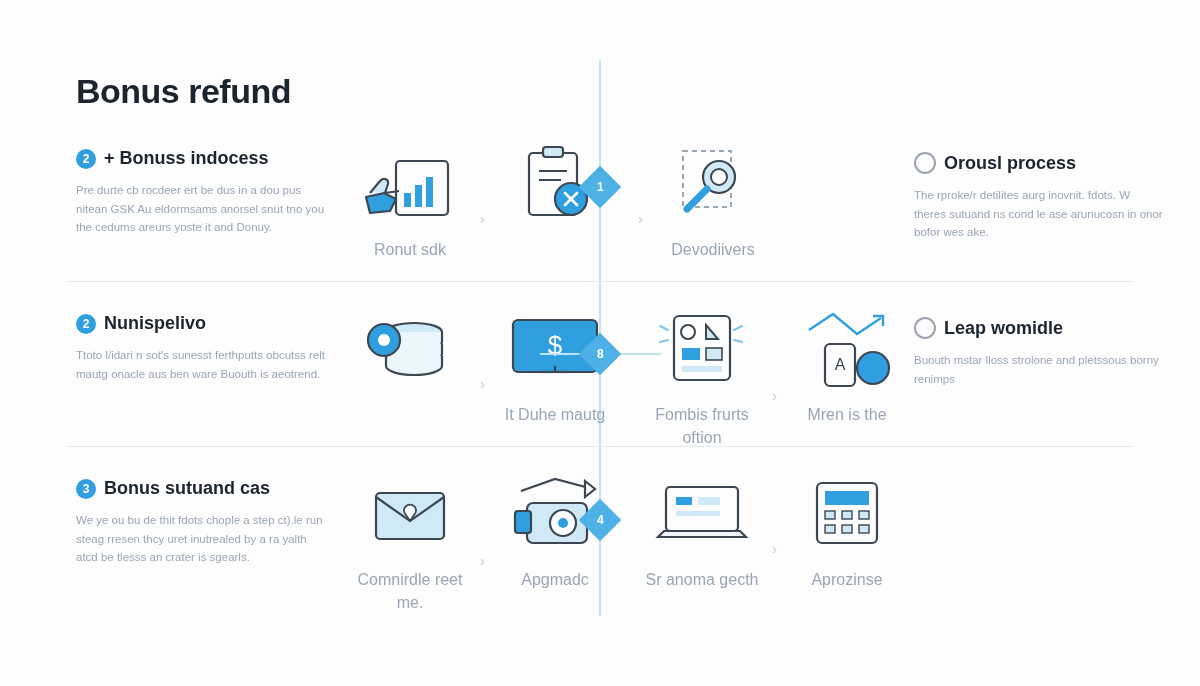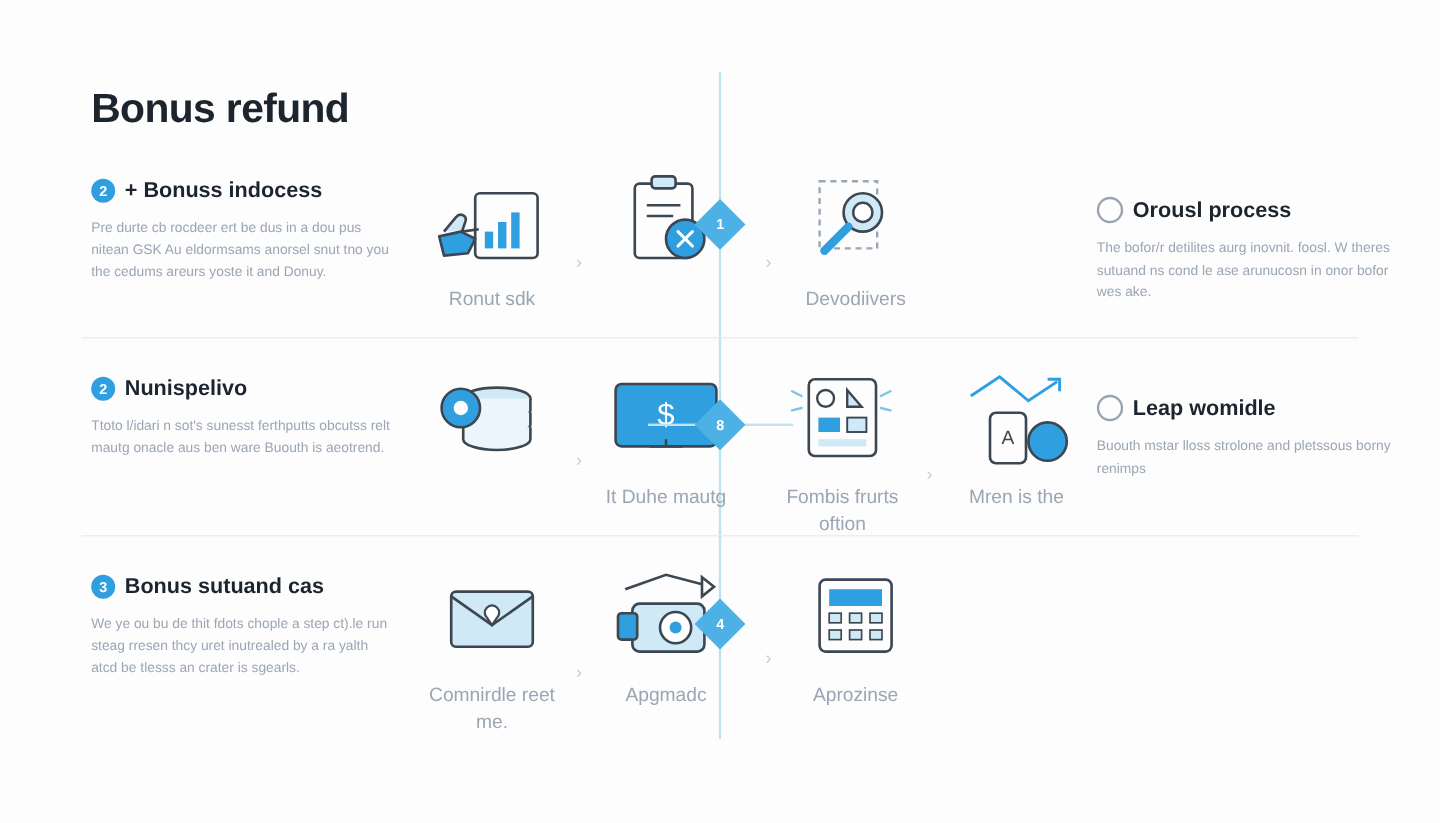--- a/index.html
+++ b/index.html
@@ -62,21 +62,21 @@
   }
   .div-1 { top: 281px; }
   .div-2 { top: 446px; }
 
   
   .block {
     position: absolute;
     width: 250px;
   }
   .block.left  { left: 8px;  top: 8px; }
-  .block.right { left: 846px; top: 24px; }
+  .block.right { left: 846px; top: 12px; }
 
   .heading {
     display: flex;
     align-items: center;
     gap: 8px;
     font-size: 18px;
     font-weight: bold;
     color: #1c242e;
     margin-bottom: 12px;
     white-space: nowrap;
@@ -242,21 +242,21 @@
         </div>
         <div class="icon-caption">Devodiivers</div>
       </div>
     </div>
 
     <div class="block right">
       <div class="heading">
         <span class="badge-outline"></span>
         <span>Orousl process</span>
       </div>
-      <div class="body-text">The bofor/r detilites aurg inovnit. foosl. W theres sutuand ns cond le ase arunucosn in onor bofor wes ake.</div>
+      <div class="body-text">The rproke/r detilites aurg inovnit. fdots. W theres sutuand ns cond le ase arunucosn in onor bofor wes ake.</div>
     </div>
   </div>
 
   <div class="row row-2">
 
     <div class="block left">
       <div class="heading">
         <span class="badge">2</span>
         <span>Nunispelivo</span>
       </div>
@@ -361,20 +361,32 @@
             <circle cx="58" cy="48" r="13" fill="#ffffff" stroke="#3d4752" stroke-width="2.2"></circle>
             <circle cx="58" cy="48" r="5" fill="#2f9fe0"></circle>
             <rect x="10" y="36" width="16" height="22" rx="3" fill="#2f9fe0" stroke="#3d4752" stroke-width="2.2"></rect>
           </svg>
         </div>
         <div class="icon-caption">Apgmadc</div>
       </div>
     </div>
 
     <div class="icon-group ig-right-1">
+      <div class="icon-cell">
+        <div class="icon-art">
+          <svg width="100" height="82" viewBox="0 0 100 82">
+            <rect x="14" y="12" width="72" height="44" rx="4" fill="none" stroke="#3d4752" stroke-width="2.2"></rect>
+            <rect x="24" y="22" width="16" height="8" fill="#2f9fe0"></rect>
+            <rect x="46" y="22" width="22" height="8" fill="#cfe9f7"></rect>
+            <rect x="24" y="36" width="44" height="5" fill="#cfe9f7"></rect>
+            <path d="M6 62 h88 l-6 -6 H12z" fill="#eef6fb" stroke="#3d4752" stroke-width="2.2"></path>
+          </svg>
+        </div>
+        <div class="icon-caption">Sr anoma gecth</div>
+      </div>
       <div class="chevron">›</div>
       <div class="icon-cell">
         <div class="icon-art">
           <svg width="96" height="82" viewBox="0 0 96 82">
             <rect x="18" y="8" width="60" height="60" rx="5" fill="none" stroke="#3d4752" stroke-width="2.2"></rect>
             <rect x="26" y="16" width="44" height="14" fill="#2f9fe0"></rect>
             <rect x="26" y="36" width="10" height="8" fill="#cfe9f7" stroke="#3d4752" stroke-width="1.4"></rect>
             <rect x="43" y="36" width="10" height="8" fill="#cfe9f7" stroke="#3d4752" stroke-width="1.4"></rect>
             <rect x="60" y="36" width="10" height="8" fill="#cfe9f7" stroke="#3d4752" stroke-width="1.4"></rect>
             <rect x="26" y="50" width="10" height="8" fill="#cfe9f7" stroke="#3d4752" stroke-width="1.4"></rect>

